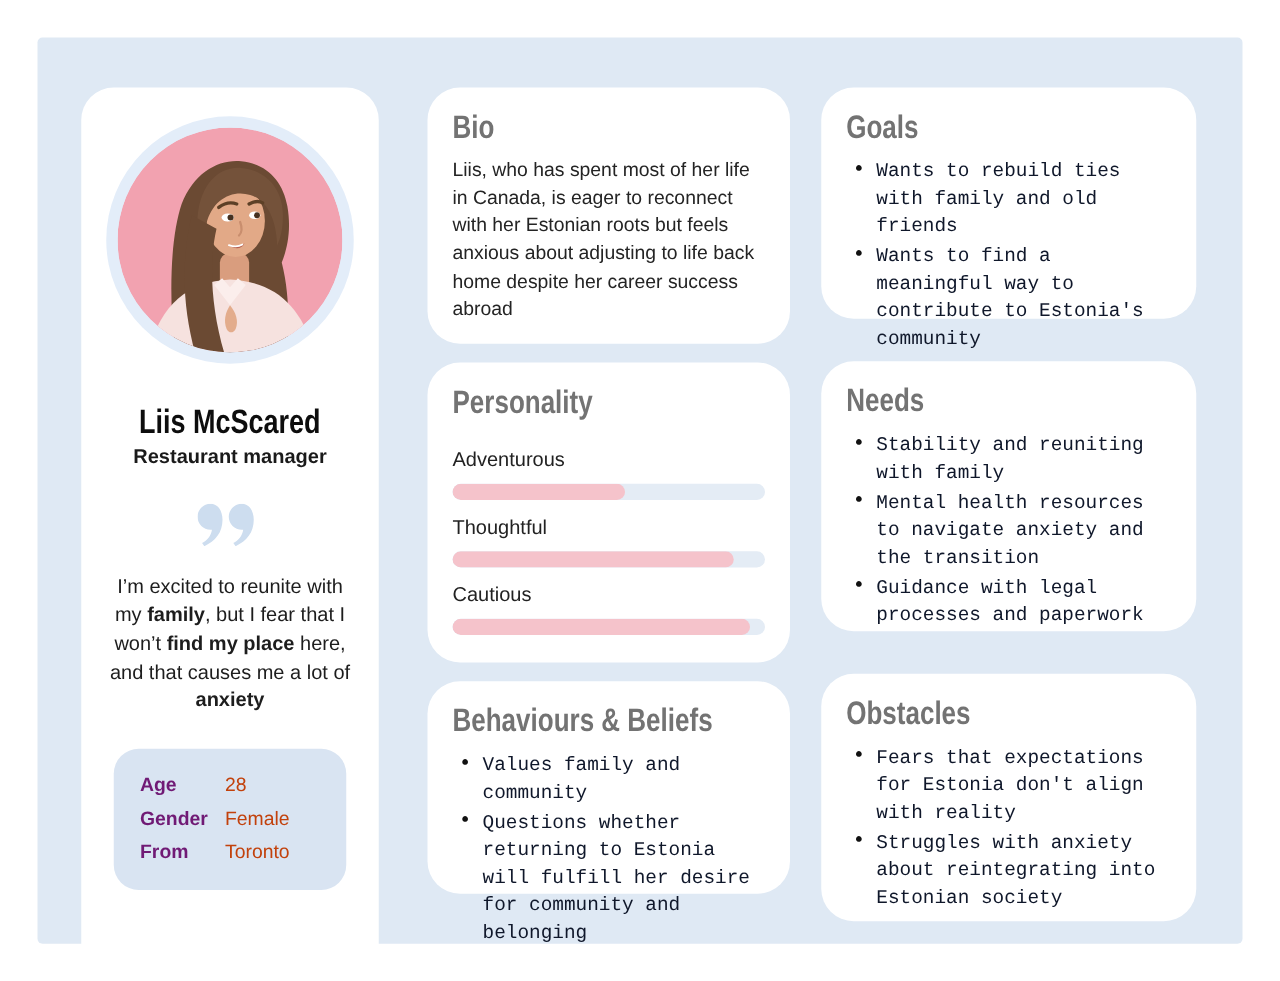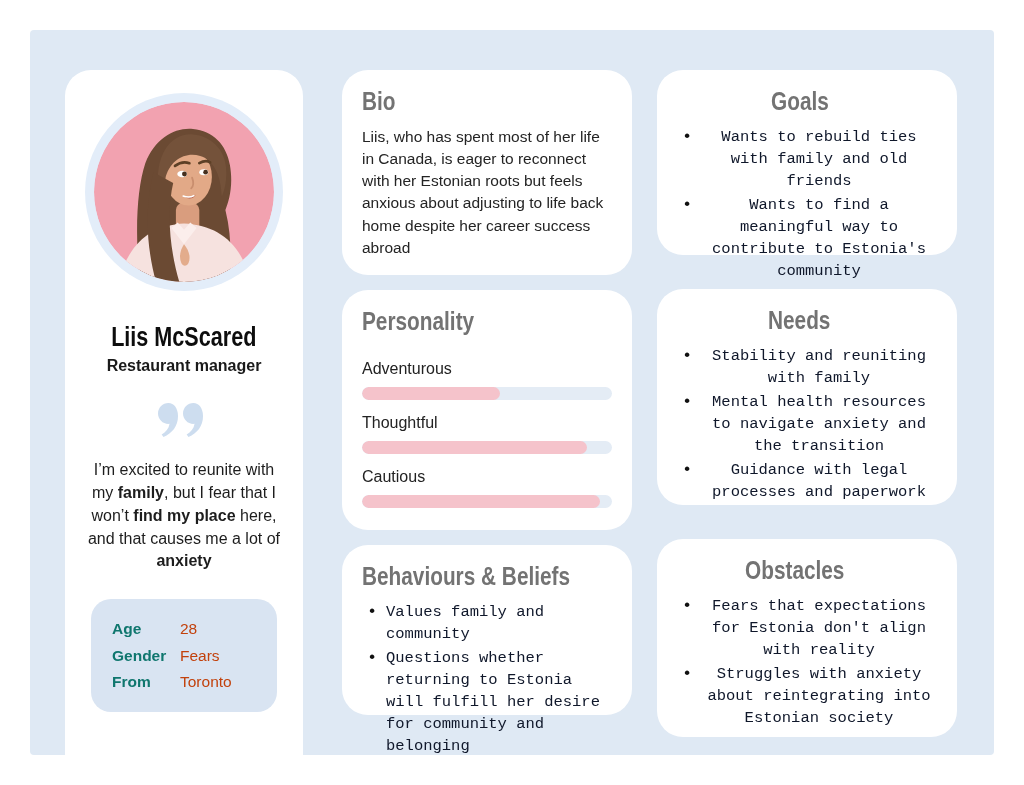--- a/index.html
+++ b/index.html
@@ -46,27 +46,27 @@
   .quote { margin-top:22px; font-size:16px; line-height:1.42; color:#1d1d1d; }
   .quote b { font-weight:700; }
   .details-box {
     margin:26px 6px 0 6px;
     background:#d9e4f2;
     border-radius:20px;
     padding:17px 0 17px 21px;
     text-align:left;
   }
   .drow { display:flex; font-size:15.5px; line-height:1.0; padding:5.5px 0; }
-  .dlabel { width:68px; font-weight:700; color:#0f766e; flex:none; }
+  .dlabel { width:68px; font-weight:700; color:#701a75; flex:none; }
   .dvalue { color:#c2410c; }
   
   .col { display:flex; flex-direction:column; flex:none; }
   .col-mid { width:290px; margin-left:39px; }
   .col-mid .card + .card { margin-top:15px; }
-  .col-right { width:300px; margin-left:25px;text-align:center; }
+  .col-right { width:300px; margin-left:25px; }
   .col-right .card + .card { margin-top:34px; }
   .card h2 { font-size:26px; color:#737373; line-height:1; }
   .card-pad { padding:18px 20px 16px 20px; }
   .card p.body-text { margin-top:12px; font-size:15.5px; line-height:1.43; color:#242424; }
   
   .bio-card { min-height:205px; }
   .personality-card { min-height:240px; }
   .behaviours-card { min-height:161px; }
   .goals-card { min-height:185px; }
   .needs-card { min-height:216px; }
@@ -152,21 +152,21 @@
 
     <p class="quote"><span>I’m excited to reunite with my </span><b>family</b><span>, but I fear that I won’t </span><b>find my place</b><span> here, and that causes me a lot of </span><b>anxiety</b></p>
 
     <div class="details-box">
       <div class="drow">
         <span class="dlabel">Age</span>
         <span class="dvalue">28</span>
       </div>
       <div class="drow">
         <span class="dlabel">Gender</span>
-        <span class="dvalue">Fears</span>
+        <span class="dvalue">Female</span>
       </div>
       <div class="drow">
         <span class="dlabel">From</span>
         <span class="dvalue">Toronto</span>
       </div>
     </div>
   </aside>
 
   <section class="col col-mid">
 

